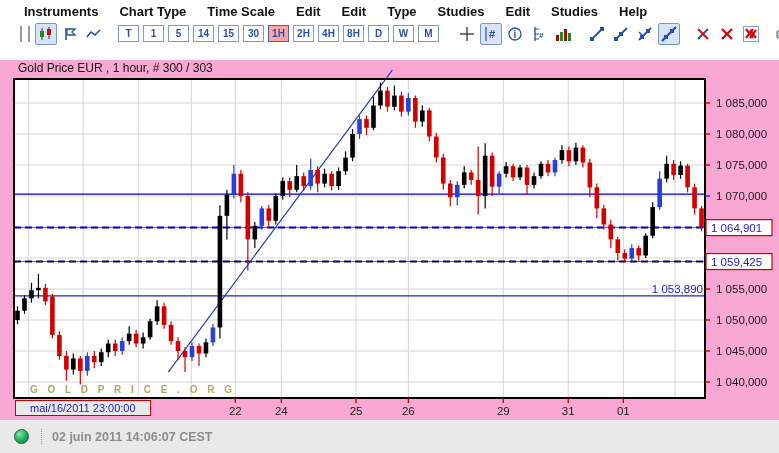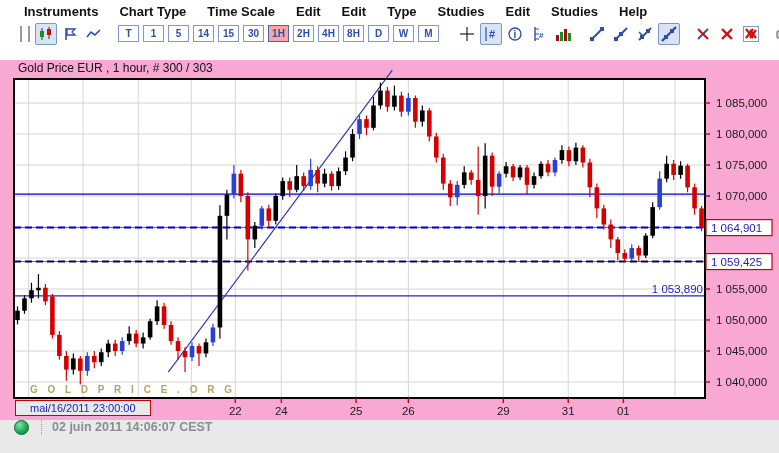--- a/index.html
+++ b/index.html
@@ -23,21 +23,21 @@
           display:flex;align-items:center;justify-content:center;}
   .ts-btn.active{background:#fca5a5;border-color:#4a66a8;}
   
   .chart-region{position:absolute;top:60px;left:0;width:779px;height:373px;background:#f9a8d4;}
   .chart-title{position:absolute;left:18px;top:1px;font-size:12px;color:#111;}
   #chart-svg{position:absolute;left:0;top:0;}
   .date-box{position:absolute;left:15px;top:340px;height:14px;padding:0 14px;
             border:1px solid #cc0000;background:#e9e9e9;color:#2222cc;font-size:11px;line-height:14px;}
   
   .statusbar{position:absolute;top:420px;left:0;width:779px;height:33px;background:#e9e9e9;
-             display:flex;padding-left:14px;box-sizing:border-box;}
+             display:flex;align-items:center;padding-left:14px;box-sizing:border-box;}
   .status-dot{width:13px;height:13px;border-radius:50%;flex:none;
               background:radial-gradient(circle at 35% 30%, #7fe8a8, #22aa55 55%, #0d7a3c);
               border:1px solid #0a6633;}
   .status-sep{width:0;height:15px;border-left:1px dotted #999;margin:0 10px 0 12px;flex:none;}
   .status-text{font-size:12.5px;font-weight:bold;color:#8c8c8c;}
   svg text{font-family:"Liberation Sans",sans-serif;}
 </style>
 </head>
 <body>
 

